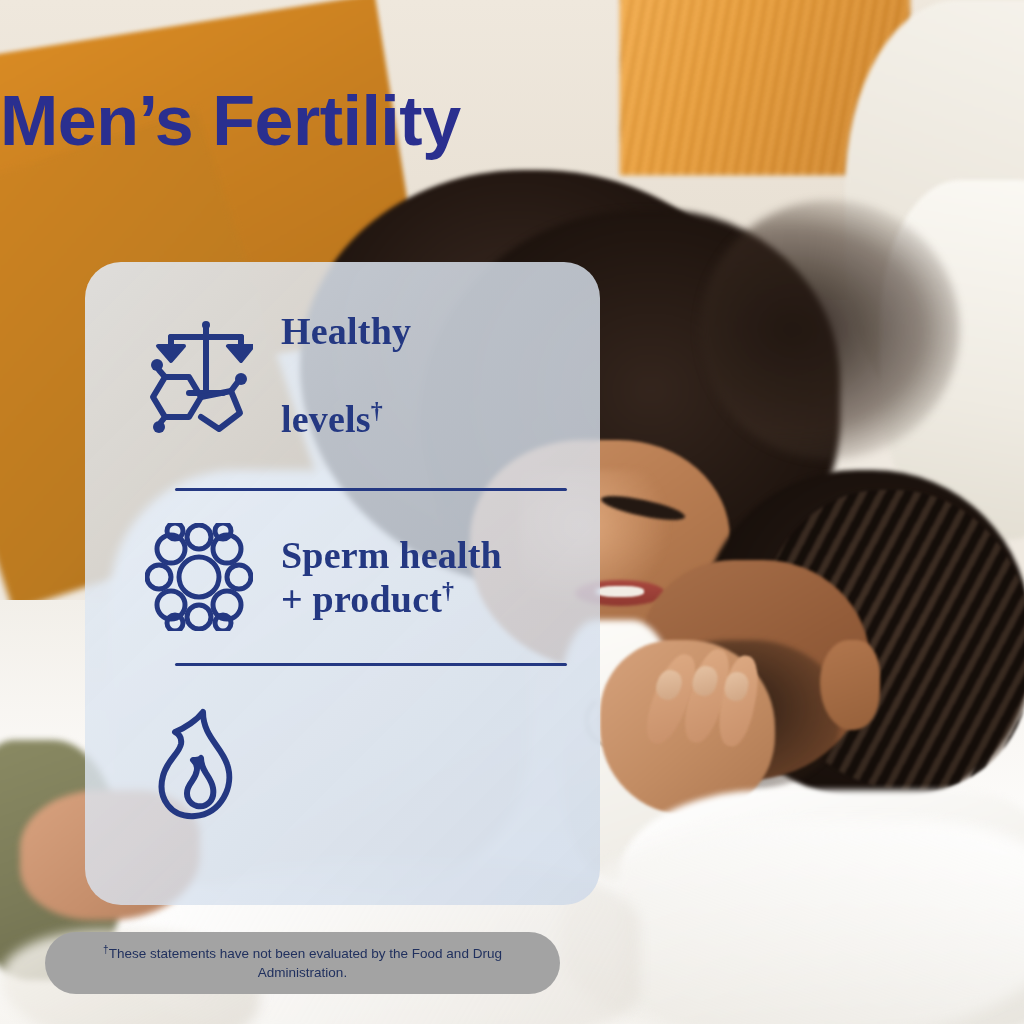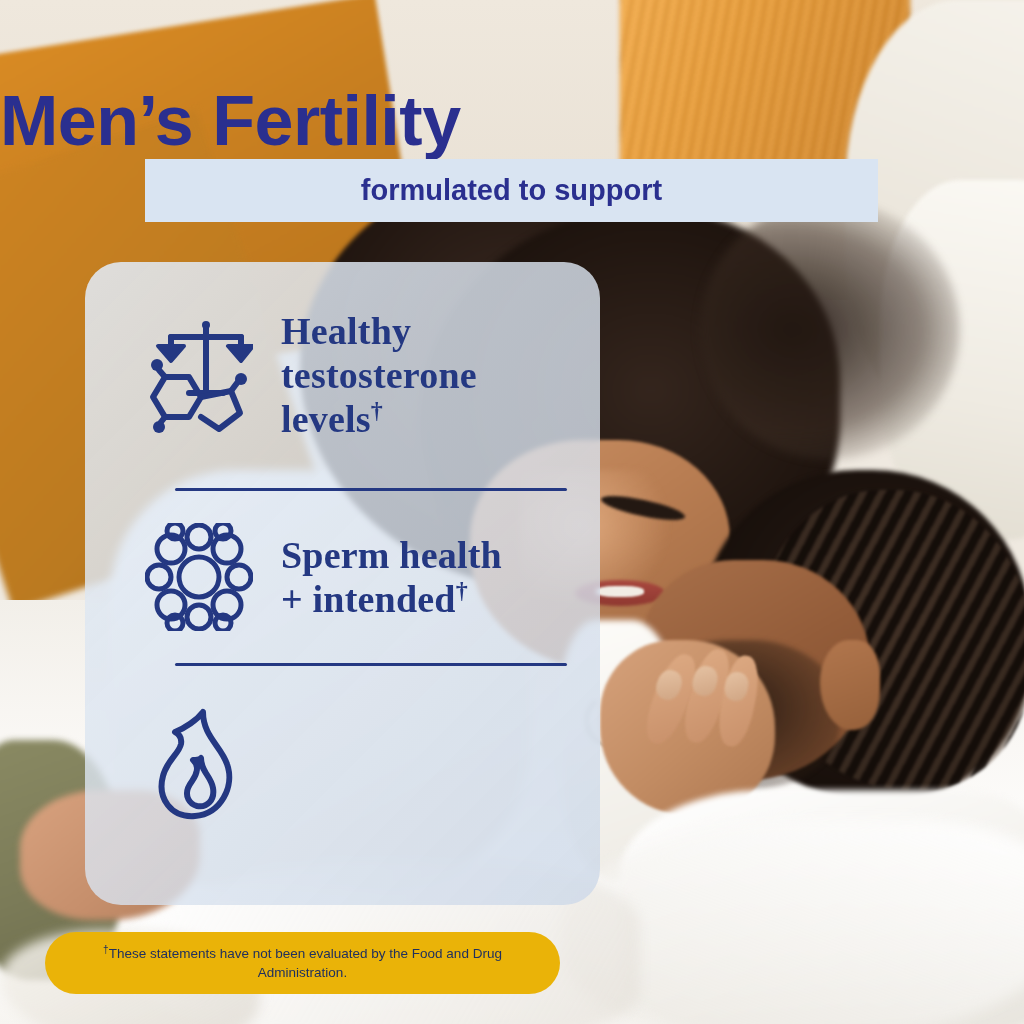--- a/index.html
+++ b/index.html
@@ -304,21 +304,21 @@
     margin: 0 auto;
     width: 392px;
     margin-left: 60px;
     border-radius: 2px;
   }
 
   .footnote {
     position: absolute;
     left: 45px; top: 932px;
     width: 515px; height: 62px;
-    background: #eab308;
+    background: #a3a3a3;
     border-radius: 31px;
     display: flex;
     flex-direction: row;
     align-items: center;
     justify-content: center;
     color: #20305e;
     font-size: 13.5px;
     line-height: 1.42;
     font-family: "Liberation Sans", sans-serif;
     text-align: center;
@@ -367,23 +367,20 @@
     <div class="man-shirt"></div>
     <div class="sheet-fold-b"></div>
     <div class="sheet-fold-a"></div>
     <div class="green-leg"></div>
     <div class="skin-arm"></div>
     <div class="sheet-fold-c"></div>
   </div>
 
   <div class="title">Men’s Fertility</div>
 
-  <div class="subtitle-band">
-    <span>formulated to support</span>
-  </div>
 
   <div class="feature-card">
 
     <div class="feature-row r1">
       <div class="feature-icon">
         <svg width="108" height="120" viewBox="0 0 108 120" fill="none" stroke="#243882" stroke-width="6" stroke-linecap="round" stroke-linejoin="round">
 
           <line x1="61" y1="12" x2="61" y2="78"></line>
           <line x1="44" y1="78" x2="78" y2="78"></line>
           <circle cx="61" cy="10" r="4" fill="#243882" stroke="none"></circle>
@@ -403,21 +400,21 @@
           <circle cx="12" cy="50" r="6" fill="#243882" stroke="none"></circle>
           <line x1="14" y1="55" x2="20" y2="62"></line>
           <circle cx="96" cy="64" r="6" fill="#243882" stroke="none"></circle>
           <line x1="92" y1="68" x2="86" y2="76"></line>
           <circle cx="14" cy="112" r="6" fill="#243882" stroke="none"></circle>
           <line x1="16" y1="107" x2="20" y2="102"></line>
         </svg>
       </div>
       <div class="feature-label">
         <span>Healthy</span><br>
-        <span>testosterone</span><br>
+        <br>
         <span>levels</span><span class="dag">†</span>
       </div>
     </div>
 
     <div class="divider"></div>
 
     <div class="feature-row r2">
       <div class="feature-icon">
         <svg width="108" height="108" viewBox="0 0 108 108" fill="none" stroke="#243882" stroke-width="5">
           <circle cx="54" cy="54" r="20"></circle>
@@ -430,21 +427,21 @@
           <circle cx="26" cy="82" r="14"></circle>
           <circle cx="82" cy="82" r="14"></circle>
           <circle cx="30" cy="8" r="8"></circle>
           <circle cx="78" cy="8" r="8"></circle>
           <circle cx="30" cy="100" r="8"></circle>
           <circle cx="78" cy="100" r="8"></circle>
         </svg>
       </div>
       <div class="feature-label">
         <span>Sperm health</span><br>
-        <span>+ intended</span><span class="dag">†</span>
+        <span>+ product</span><span class="dag">†</span>
       </div>
     </div>
 
     <div class="divider"></div>
 
     <div class="feature-row r3">
       <div class="feature-icon">
         <svg width="96" height="116" viewBox="0 0 96 116" fill="none" stroke="#243882" stroke-width="6" stroke-linecap="round" stroke-linejoin="round">
           <path d="M52 6 C52 30 70 40 76 58 C84 80 70 108 44 110 C20 112 6 92 12 70 C16 54 28 48 30 38 C31 32 28 28 24 26 C34 22 46 14 52 6 Z"></path>
           <path d="M50 52 C50 66 60 70 62 82 C64 94 56 102 46 100 C38 98 34 90 37 82 C40 74 46 72 46 62 C46 58 44 56 42 54 C46 54 49 53 50 52 Z"></path>

